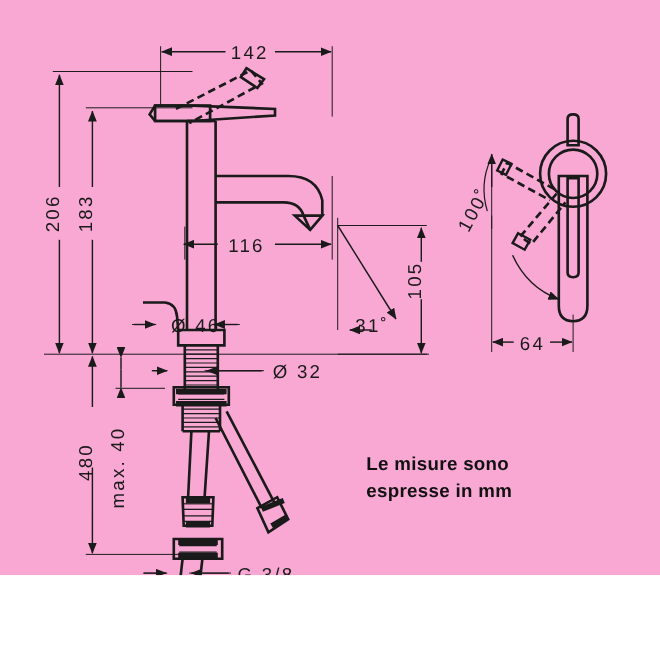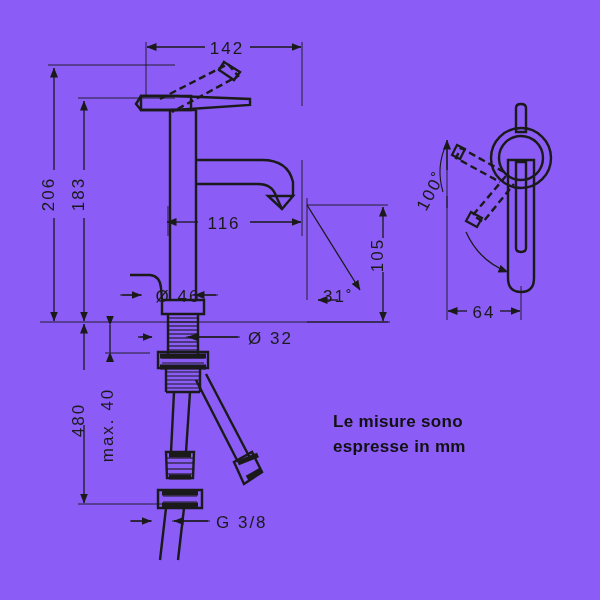--- a/index.html
+++ b/index.html
@@ -3,22 +3,22 @@
 <meta charset="utf-8">
 <style>
   html, body {
     margin: 0;
     padding: 0;
     background: #ffffff;
   }
   #page {
     position: relative;
     width: 600px;
-    height: 600px;
-    background: #8b5cf6;
+    height: 523px;
+    background: #f9a8d4;
     font-family: "Liberation Sans", sans-serif;
     overflow: hidden;
   }
   #drawing {
     position: absolute;
     left: 0;
     top: 0;
     width: 600px;
     height: 600px;
   }

